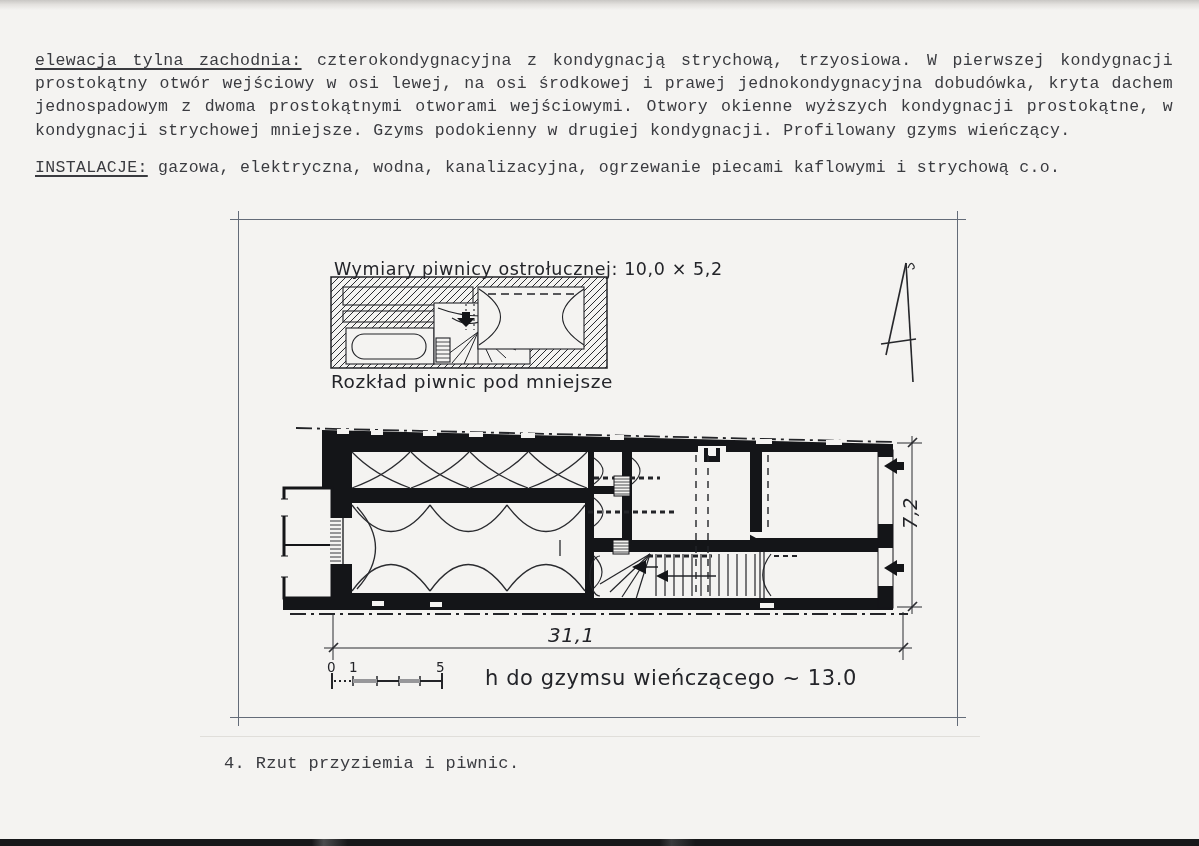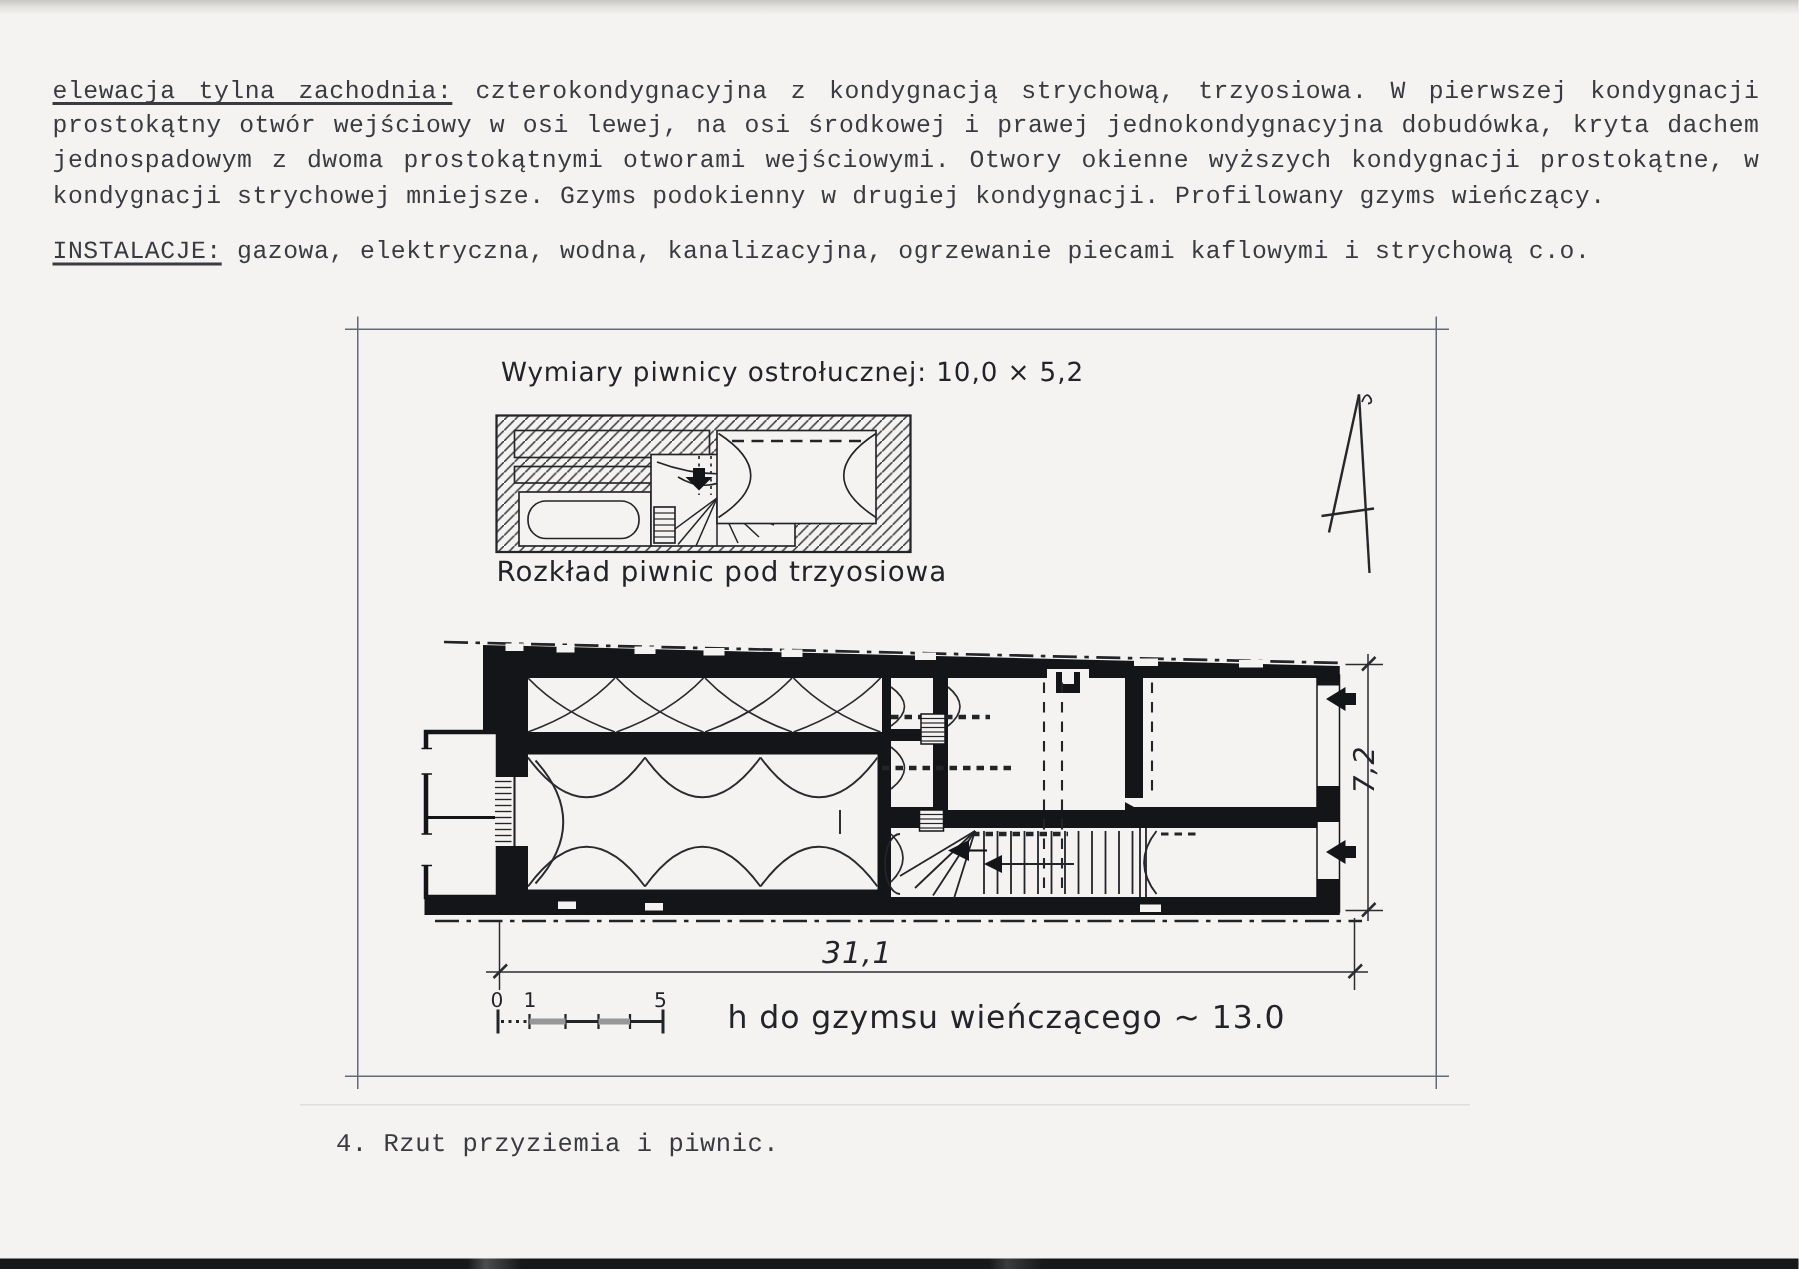--- a/index.html
+++ b/index.html
@@ -18,21 +18,21 @@
   .typed{
     font-family:"Liberation Mono","DejaVu Sans Mono",monospace;
     color:#3a3b40;letter-spacing:.35px;
   }
   .para{left:35px;top:33px;width:1138px;font-size:16.5px;line-height:23.2px;text-align:justify;margin-top:16px;}
   .installations{left:35px;top:139px;width:1138px;font-size:16.5px;line-height:23px;}
   .u{text-decoration:underline;text-underline-offset:3px;text-decoration-thickness:1.5px;}
   .fig-caption{left:224px;top:737px;font-size:17px;}
   
   .hand{font-family:"DejaVu Sans",sans-serif;color:#232429;letter-spacing:.6px;}
-  .cellar-title{left:334px;top:239px;font-size:17.5px;}
+  .cellar-title{left:334px;top:259px;font-size:17.5px;}
   .cellar-caption{left:331px;top:371px;font-size:18.5px;}
   .dim-w{left:548px;top:623px;font-size:20px;font-style:italic;}
   .dim-h{left:894px;top:502px;font-size:19px;font-style:italic;transform:rotate(-90deg);transform-origin:center;}
   .height-note{left:485px;top:666px;font-size:21px;}
   .scale-num{font-size:13.5px;letter-spacing:0;}
   .s0{left:327px;top:659px;} .s1{left:349px;top:659px;} .s5{left:436px;top:659px;}
   .shadow-line{left:200px;top:736px;width:780px;height:1px;background:#e0deda;}
   svg{display:block;}
 </style>
 </head>
@@ -289,21 +289,21 @@
     <path d="M353 676 V686" stroke-width="1.5"></path>
     <path d="M377 676 V686" stroke-width="1.5"></path>
     <path d="M399 676 V686" stroke-width="1.5"></path>
     <path d="M420 676 V686" stroke-width="1.5"></path>
     <rect x="353" y="679" width="24" height="4" fill="#97979a" stroke="none"></rect>
     <rect x="399" y="679" width="21" height="4" fill="#97979a" stroke="none"></rect>
   </g>
 </svg>
 
 <div class="abs hand cellar-title">Wymiary piwnicy ostrołucznej: 10,0 × 5,2</div>
-<div class="abs hand cellar-caption">Rozkład piwnic pod trzyosiowa</div>
+<div class="abs hand cellar-caption">Rozkład piwnic pod mniejsze</div>
 <div class="abs hand dim-w">31,1</div>
 <div class="abs hand dim-h">7,2</div>
 <div class="abs hand height-note">h  do gzymsu wieńczącego ~ 13.0</div>
 <div class="abs hand scale-num s0">0</div>
 <div class="abs hand scale-num s1">1</div>
 <div class="abs hand scale-num s5">5</div>
 
 <div class="abs shadow-line"></div>
 
 <p class="abs typed fig-caption">4. Rzut przyziemia i piwnic.</p>

